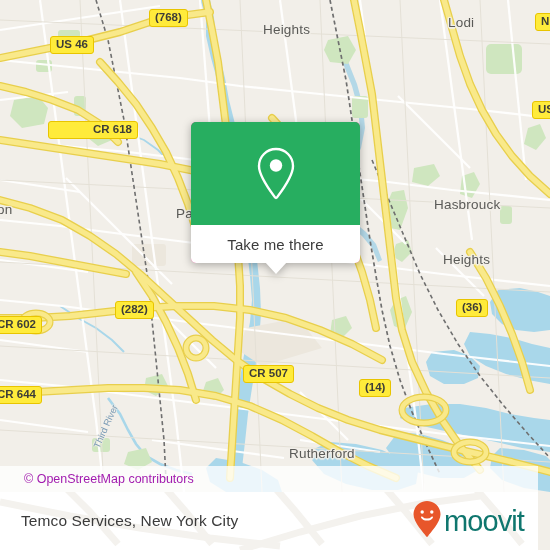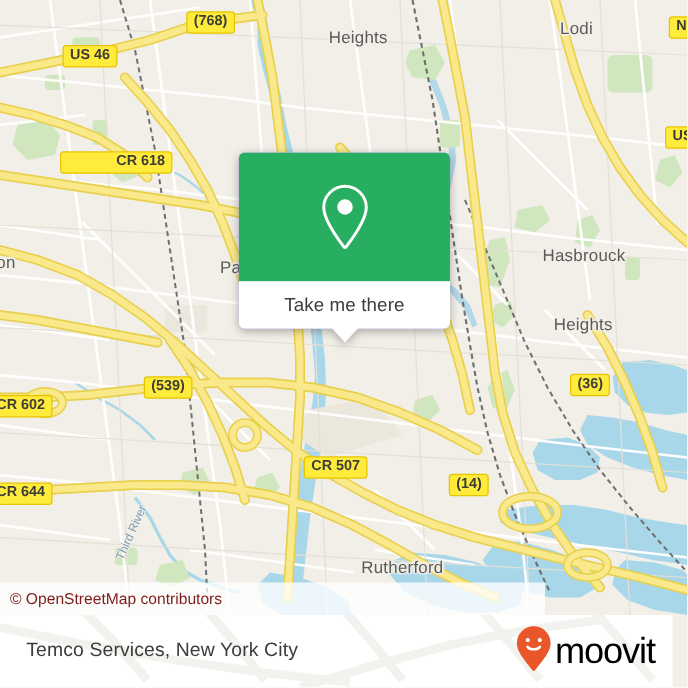--- a/index.html
+++ b/index.html
@@ -76,21 +76,21 @@
     position: absolute;
     left: 191px;
     top: 122px;
     width: 169px;
     border-radius: 5px;
     filter: drop-shadow(0 2px 4px rgba(0,0,0,0.30));
   }
   #popup-body {
     border-radius: 5px;
     overflow: hidden;
-    background: #c4b5fd;
+    background: #ec4899;
   }
   #popup-green {
     background: #27ae60;
     height: 103px;
     display: flex;
     align-items: center;
     justify-content: center;
   }
   #popup-green svg { display: block; }
   #popup-action {
@@ -112,28 +112,28 @@
     border-left: 11px solid transparent;
     border-right: 11px solid transparent;
     border-top: 12px solid #ffffff;
   }
 
   
   #attribution {
     position: absolute;
     left: 0;
     top: 466px;
-    width: 436px;
+    width: 538px;
     height: 26px;
     background: rgba(255,255,255,0.78);
     display: flex;
     align-items: center;
-    padding-left: 8px;
+    padding-left: 24px;
     box-sizing: border-box;
-    color: #7f1d1d;
+    color: #a21caf;
     font-size: 12.5px;
   }
 
   
   #bottom-bar {
     position: absolute;
     left: 0;
     top: 492px;
     width: 538px;
     height: 58px;
@@ -159,21 +159,21 @@
     letter-spacing: 0.1px;
     white-space: nowrap;
   }
   #brand {
     position: relative;
     display: flex;
     align-items: center;
     gap: 2px;
   }
   #brand-name {
-    color: #000000;
+    color: #0f766e;
     font-size: 29px;
     letter-spacing: -0.9px;
     font-weight: 400;
     line-height: 1;
   }
 </style>
 </head>
 <body>
 
 <div id="screen">
@@ -356,21 +356,21 @@
     <div class="place-label" style="left:289px; top:446px;">Rutherford</div>
 
     <div class="water-label" style="left:96px; top:442px; transform:rotate(-66deg); transform-origin:left center;">Third River</div>
 
     <div class="shield route" style="left:149px; top:9px;">(768)</div>
     <div class="shield" style="left:50px; top:36px;">US 46</div>
     <div class="shield" style="left:48px; top:121px;padding-left:44px;">CR 618</div>
     <div class="shield" style="left:535px; top:13px;">N</div>
     <div class="shield" style="left:532px; top:101px;">US</div>
     <div class="shield" style="left:-9px; top:316px;">CR 602</div>
-    <div class="shield route" style="left:115px; top:301px;">(539)</div>
+    <div class="shield route" style="left:115px; top:301px;">(282)</div>
     <div class="shield route" style="left:456px; top:299px;">(36)</div>
     <div class="shield" style="left:-9px; top:386px;">CR 644</div>
     <div class="shield" style="left:243px; top:365px;">CR 507</div>
     <div class="shield route" style="left:359px; top:379px;">(14)</div>
 
     <div id="popup">
       <div id="popup-body">
         <div id="popup-green">
           <span>
             <svg width="46" height="56" viewBox="0 0 46 56">

